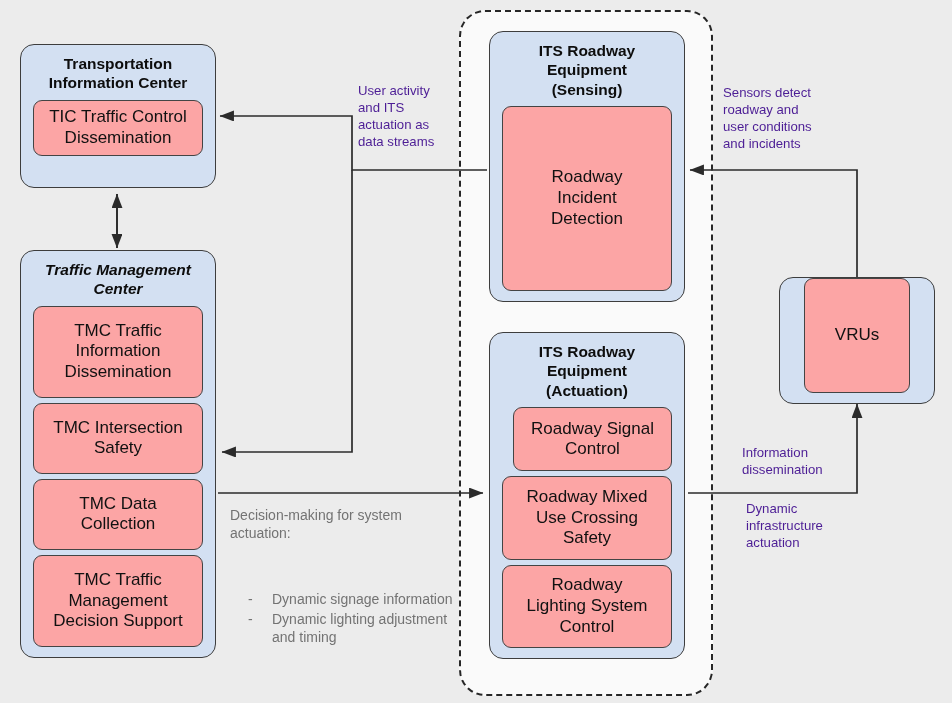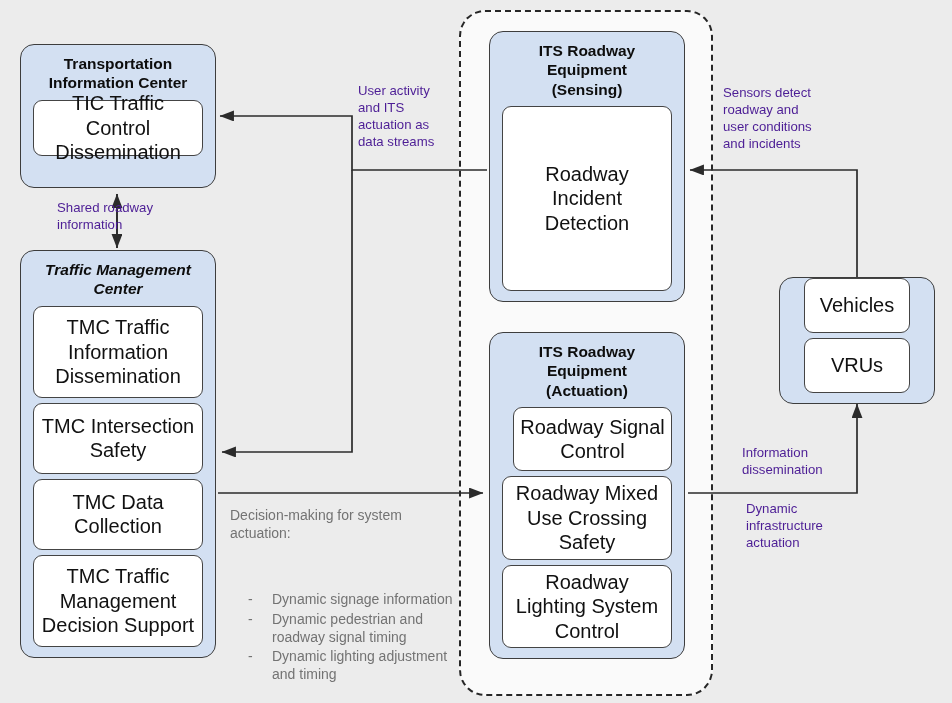--- a/index.html
+++ b/index.html
@@ -40,23 +40,23 @@
     color: #0d0d0d;
     text-align: center;
     padding: 9px 8px 7px 8px;
     width: 100%;
     box-sizing: border-box;
   }
   .subnode {
     box-sizing: border-box;
     border: 1.4px solid #444;
     border-radius: 9px;
-    background: #ffffff;
+    background: #fca5a5;
     color: #111;
-    font-size: 20px;
+    font-size: 17px;
     line-height: 1.22;
     text-align: center;
     display: flex;
     align-items: center;
     justify-content: center;
     padding: 4px 6px;
   }
   .sublist {
     display: flex;
     flex-direction: column;
@@ -189,50 +189,45 @@
 Use Crossing
 Safety</div>
       <div class="subnode" style="flex: 1.35 1 0%; white-space: pre-line;">Roadway
 Lighting System
 Control</div>
     </div>
   </div>
 
   <div class="node" style="left:779px; top:277px; width:156px; height:127px;">
     <div class="sublist" style="padding:0 24px 10px 24px;">
-      <div class="subnode" style="flex: 1 1 0%; white-space: pre-line;">Vehicles</div>
       <div class="subnode" style="flex: 1 1 0%; white-space: pre-line;">VRUs</div>
     </div>
   </div>
 
   <div class="edge-label" style="left: 358px; top: 83px; width: 100px; white-space: pre-line;">User activity
 and ITS
 actuation as
 data streams</div>
 
-  <div class="edge-label" style="left: 57px; top: 200px; width: 172px; white-space: pre-line;">Shared roadway
-information</div>
 
   <div class="edge-label" style="left: 723px; top: 85px; width: 136px; white-space: pre-line;">Sensors detect
 roadway and
 user conditions
 and incidents</div>
 
   <div class="edge-label" style="left: 742px; top: 445px; width: 112px; white-space: pre-line;">Information
 dissemination</div>
 
   <div class="edge-label" style="left: 746px; top: 501px; width: 104px; white-space: pre-line;">Dynamic
 infrastructure
 actuation</div>
 
   <div class="anno" style="left:230px; top:506px; width:230px;">
     <div class="anno-head" style="white-space: pre-line;">Decision-making for system
 actuation:</div>
     <ul>
       <li style="white-space: pre-line; margin-top: 48px;">Dynamic signage information</li>
-      <li style="white-space: pre-line;">Dynamic pedestrian and
-roadway signal timing</li>
       <li style="white-space: pre-line;">Dynamic lighting adjustment
 and timing</li>
     </ul>
   </div>
 
 </div>
 
 </body></html>

